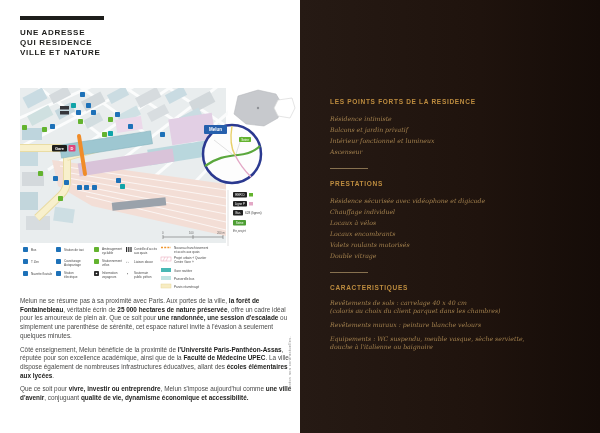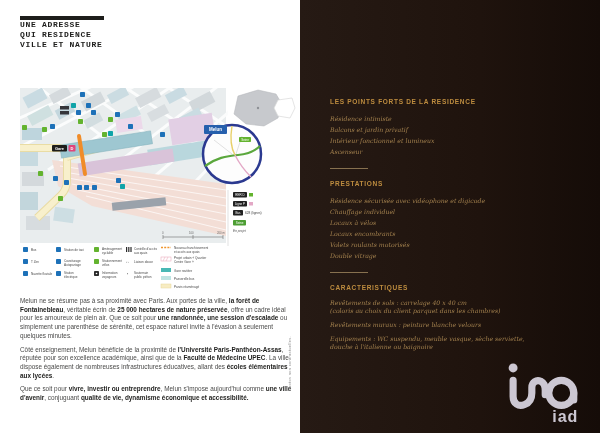--- a/index.html
+++ b/index.html
@@ -1,22 +1,22 @@
 <!DOCTYPE html>
 <html><head>
 <meta charset="utf-8">
 <style>
   html,body{margin:0;padding:0;}
   body{width:600px;height:433px;position:relative;background:#ffffff;
        font-family:"Liberation Sans",sans-serif;overflow:hidden;}
 
   
   .top-bar{position:absolute;left:20px;top:16px;width:84px;height:4px;background:#1d1d1b;}
-  .page-title{position:absolute;left:20px;top:20px;color:#1d1d1b;font-weight:bold;
-              font-size:8px;line-height:10px;letter-spacing:0.7px;font-family:Liberation Mono, monospace;}
+  .page-title{position:absolute;left:20px;top:28px;color:#1d1d1b;font-weight:bold;
+              font-size:8px;line-height:10px;letter-spacing:0.7px;}
   .map-wrap{position:absolute;left:20px;top:88px;width:276px;height:209px;}
   .paras{position:absolute;left:20px;top:297px;width:277px;color:#4a4a49;
          font-size:6.4px;line-height:8.7px;}
   .paras p{margin:0 0 5px 0;}
   .paras .b{font-weight:bold;color:#1d1d1b;}
   .photos-note{position:absolute;left:287px;top:336px;writing-mode:vertical-rl;
                transform:rotate(180deg);font-size:4px;color:#8b8b8b;letter-spacing:0.3px;}
 
   
   .right-panel{position:absolute;left:300px;top:0;width:300px;height:433px;
@@ -302,24 +302,13 @@
       <ul class="panel-list multi">
         <li>Revêtements de sols : carrelage 40 x 40 cm
 (coloris au choix du client parquet dans les chambres)</li>
         <li>Revêtements muraux : peinture blanche velours</li>
         <li>Equipements : WC suspendu, meuble vasque, sèche serviette,
 douche à l'italienne ou baignoire</li>
       </ul>
     </section>
   </div>
 
-  <div class="iad-logo">
-    <svg width="90" height="66" viewBox="0 0 100 74" xmlns="http://www.w3.org/2000/svg">
-      <g stroke="#ccc7d2" stroke-width="8" fill="none" stroke-linecap="round">
-        <path d="M12,24 L12,42 C12,50 18,54 25,51 C30,49 33,44 33,38 L33,32 C33,26 38,23 43,25 C47,27 48,31 48,35 L48,40"></path>
-        <circle cx="66" cy="38" r="14"></circle>
-        <path d="M80,38 L80,46"></path>
-      </g>
-      <circle cx="12" cy="10" r="5" fill="#ccc7d2"></circle>
-      <text x="56" y="71" font-family="Liberation Sans,sans-serif" font-weight="bold" font-size="18" fill="#ccc7d2" letter-spacing="1">iad</text>
-    </svg>
-  </div>
 </div>
 
 </body></html>

